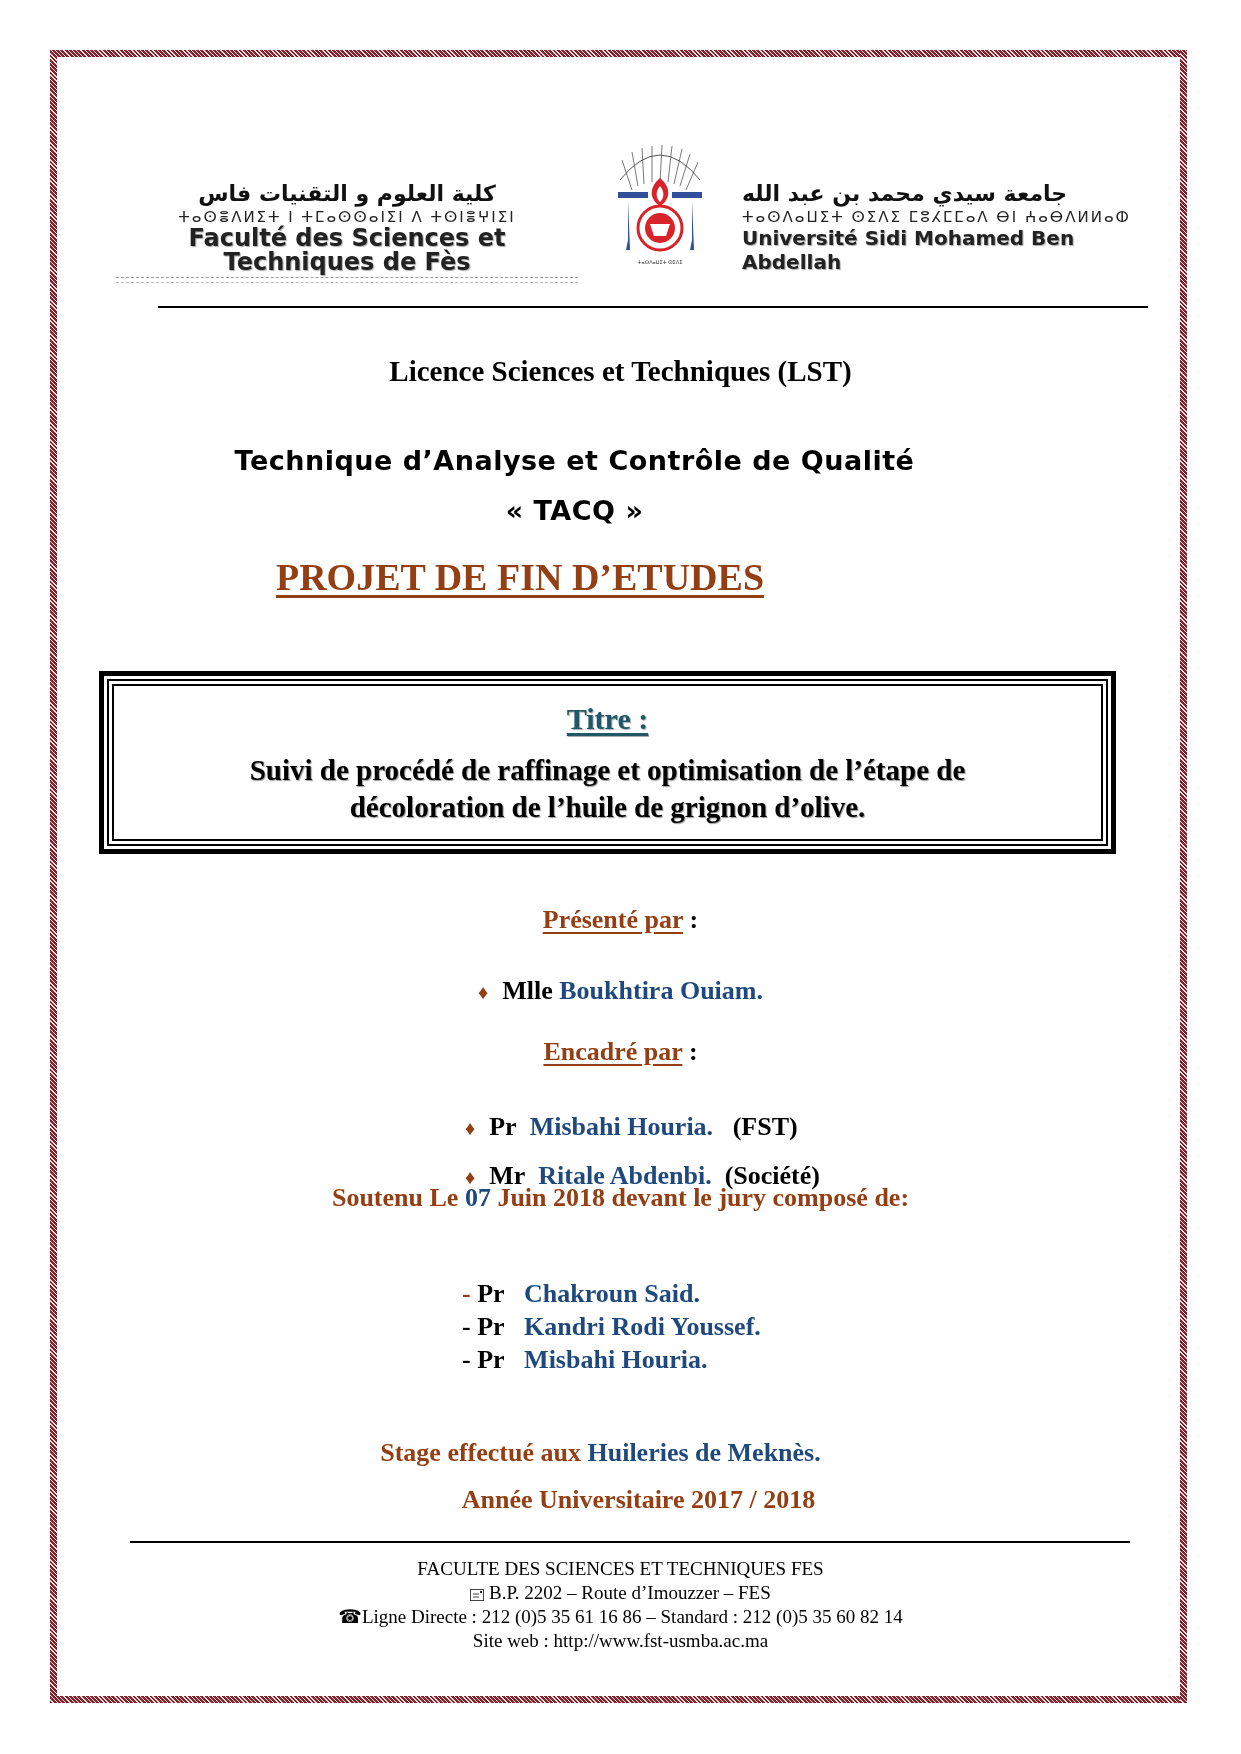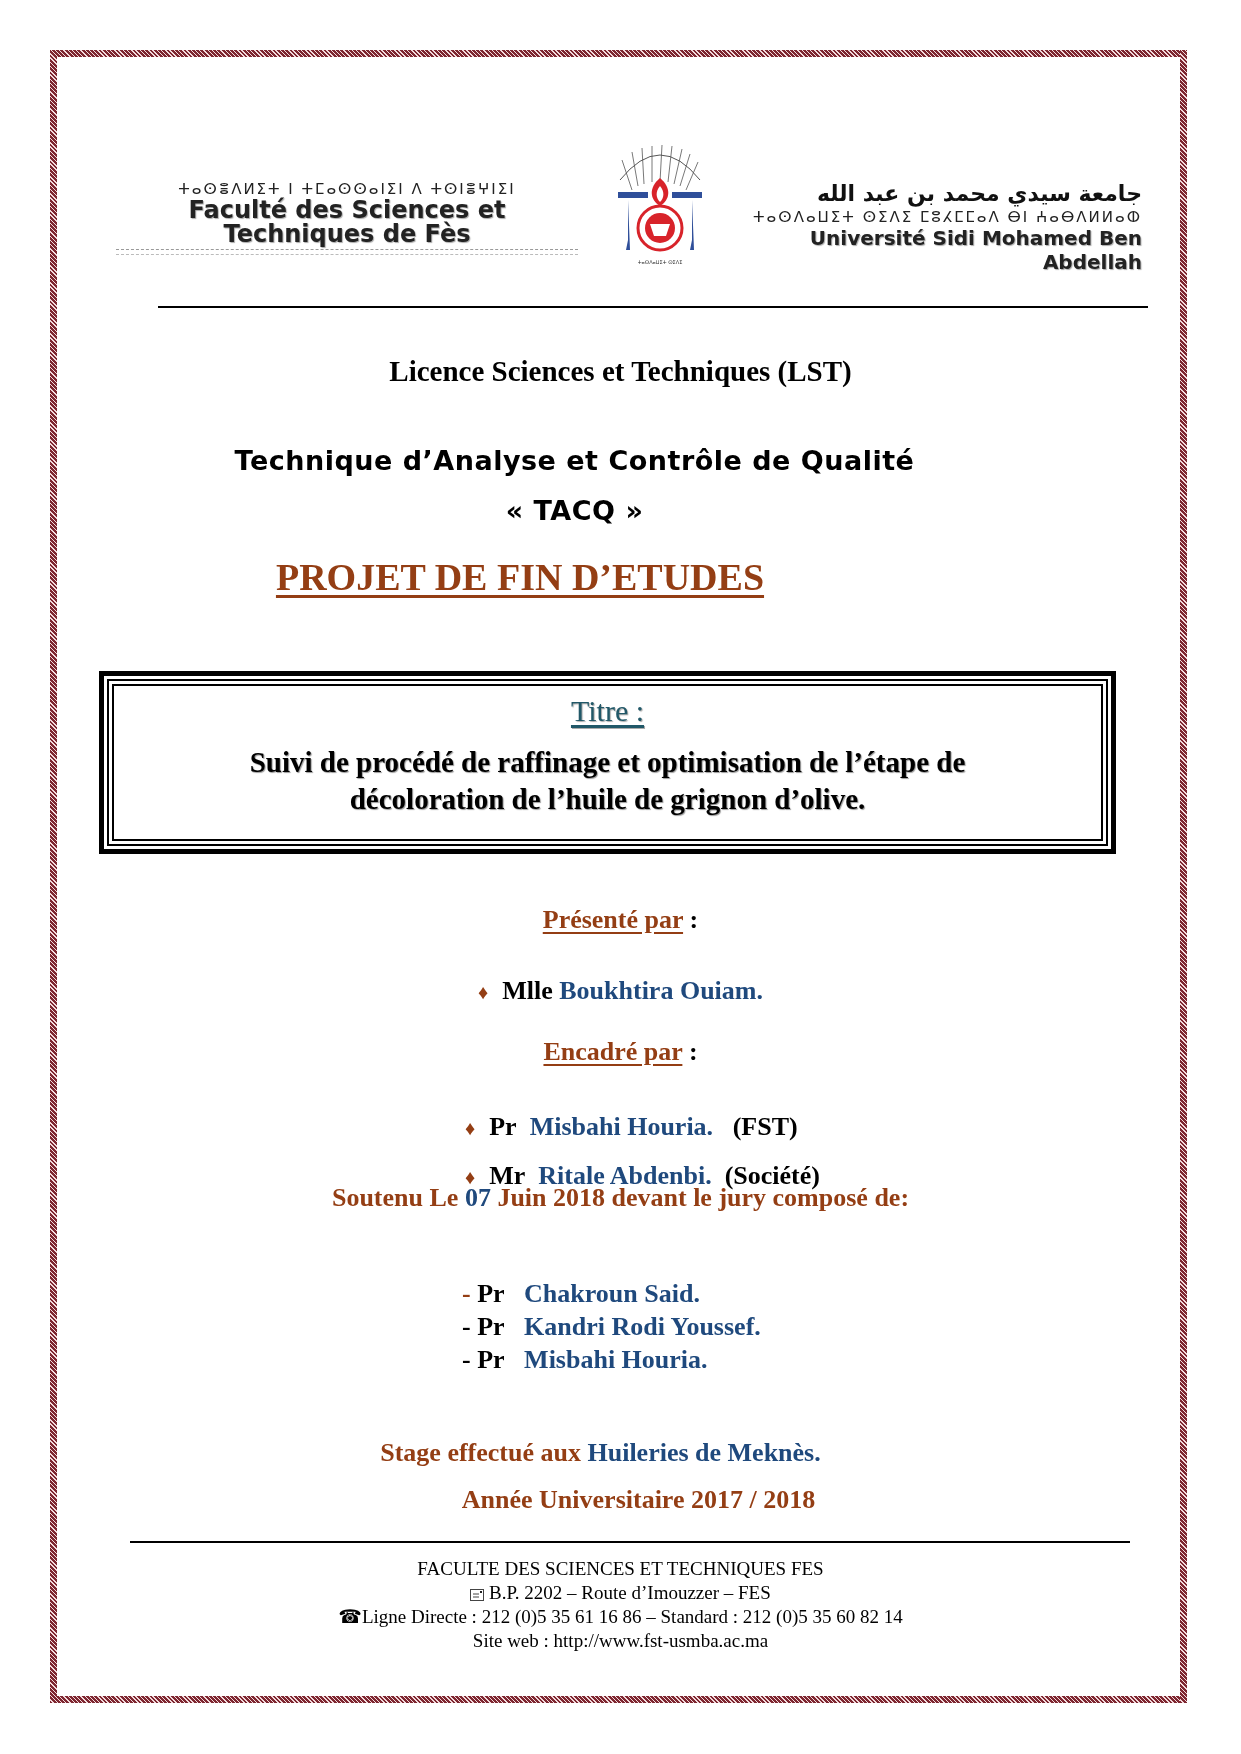--- a/index.html
+++ b/index.html
@@ -1,20 +1,20 @@
 <!DOCTYPE html>
 <html><head>
 <meta charset="utf-8">
 <style>
   html, body { margin:0; padding:0; background:#ffffff; }
   body { width:1241px; height:1754px; position:relative; overflow:hidden; font-family:"Liberation Serif", serif; color:#000; }
   .border-strip { position:absolute; background: repeating-linear-gradient(45deg, #7d2630 0 2px, #f3dadc 2px 3px); }
 
   .hdr-left { position:absolute; left:112px; top:180px; width:470px; text-align:center; }
-  .hdr-right { position:absolute; left:742px; top:180px; width:400px; text-align:right; }
+  .hdr-right { position:absolute; left:742px; top:180px; width:400px; text-align:left; }
   .arabic { font-family:"DejaVu Sans", sans-serif; font-weight:bold; font-size:22px; direction:rtl; line-height:28px; color:#111; }
   .tifinagh { font-family:"DejaVu Sans", sans-serif; font-size:15px; letter-spacing:2px; line-height:18px; color:#222; }
   .hdr-fr { font-family:"DejaVu Sans", sans-serif; font-weight:bold; font-size:20px; line-height:24px; color:#222; text-shadow:1px 1px 1px #aaa; }
   .hdr-left .hdr-fr { font-size:24px; }
   .dashed-under { height:4px; margin:3px 4px 0; border-top:1px dashed #999; border-bottom:1px dashed #bbb; }
 
   .logo { position:absolute; left:612px; top:140px; width:96px; height:130px; }
 
   .hdr-rule { position:absolute; left:158px; top:306px; width:990px; height:2px; background:#000; }
 
@@ -22,21 +22,21 @@
   .tacq { position:absolute; left:0; width:1149px; top:436px; text-align:center; font-family:"DejaVu Sans", sans-serif; font-weight:bold; font-size:27px; line-height:50px; letter-spacing:0.5px; }
   .pfe { position:absolute; left:0; width:1040px; top:555px; text-align:center; font-weight:bold; font-size:38px; color:#943e14; }
   .pfe span { text-decoration:underline; text-decoration-thickness:3px; text-underline-offset:5px; }
 
   .title-box {
     position:absolute; left:99px; top:671px; width:1017px; height:183px; box-sizing:border-box;
     border:5px solid #000; padding:3px;
   }
   .title-box .inner1 { width:100%; height:100%; box-sizing:border-box; border:2px solid #000; padding:3px; }
   .title-box .inner2 { width:100%; height:100%; box-sizing:border-box; border:2px solid #000; text-align:center; }
-  .titre-label { font-weight:normal; font-size:30px; color:#215868; text-decoration:underline; text-underline-offset:4px; display:inline-block; margin-top:8px; text-shadow:1px 1px 1px #aaa; }
+  .titre-label { font-weight:bold; font-size:30px; color:#215868; text-decoration:underline; text-underline-offset:4px; display:inline-block; margin-top:16px; text-shadow:1px 1px 1px #aaa; }
   .titre-text { font-weight:bold; font-size:29px; line-height:37px; margin-top:16px; text-shadow:1px 1px 1px #999; }
 
   .section { position:absolute; left:0; width:1241px; text-align:center; font-weight:bold; font-size:26px; }
   .brown { color:#943e14; }
   .blue { color:#1f497d; }
   .ul { text-decoration:underline; text-underline-offset:4px; }
   .diamond { color:#943e14; font-size:20px; margin-right:14px; }
 
   .list-block { position:absolute; font-weight:bold; font-size:26px; line-height:48px; }
 
@@ -46,20 +46,21 @@
 </style>
 </head>
 <body>
 
 <div class="border-strip" style="left:50px;top:50px;width:1137px;height:7px;"></div>
 <div class="border-strip" style="left:50px;top:1696px;width:1137px;height:7px;"></div>
 <div class="border-strip" style="left:50px;top:50px;width:7px;height:1653px;"></div>
 <div class="border-strip" style="left:1180px;top:50px;width:7px;height:1653px;"></div>
 
 <div class="hdr-left">
+  <div class="arabic">كلية العلوم و التقنيات فاس</div>
   <div class="tifinagh">ⵜⴰⵙⴻⴷⵍⵉⵜ ⵏ ⵜⵎⴰⵙⵙⴰⵏⵉⵏ ⴷ ⵜⵙⵏⴻⵖⵏⵉⵏ</div>
   <div class="hdr-fr">Faculté des Sciences et Techniques de Fès</div>
   <div class="dashed-under"></div>
 </div>
 
 <svg class="logo" viewBox="0 0 96 130">
 
   <g stroke="#555" stroke-width="0.8" fill="none">
     <path d="M20 50 L10 20"></path>
       <path d="M26 46 L20 12"></path>

